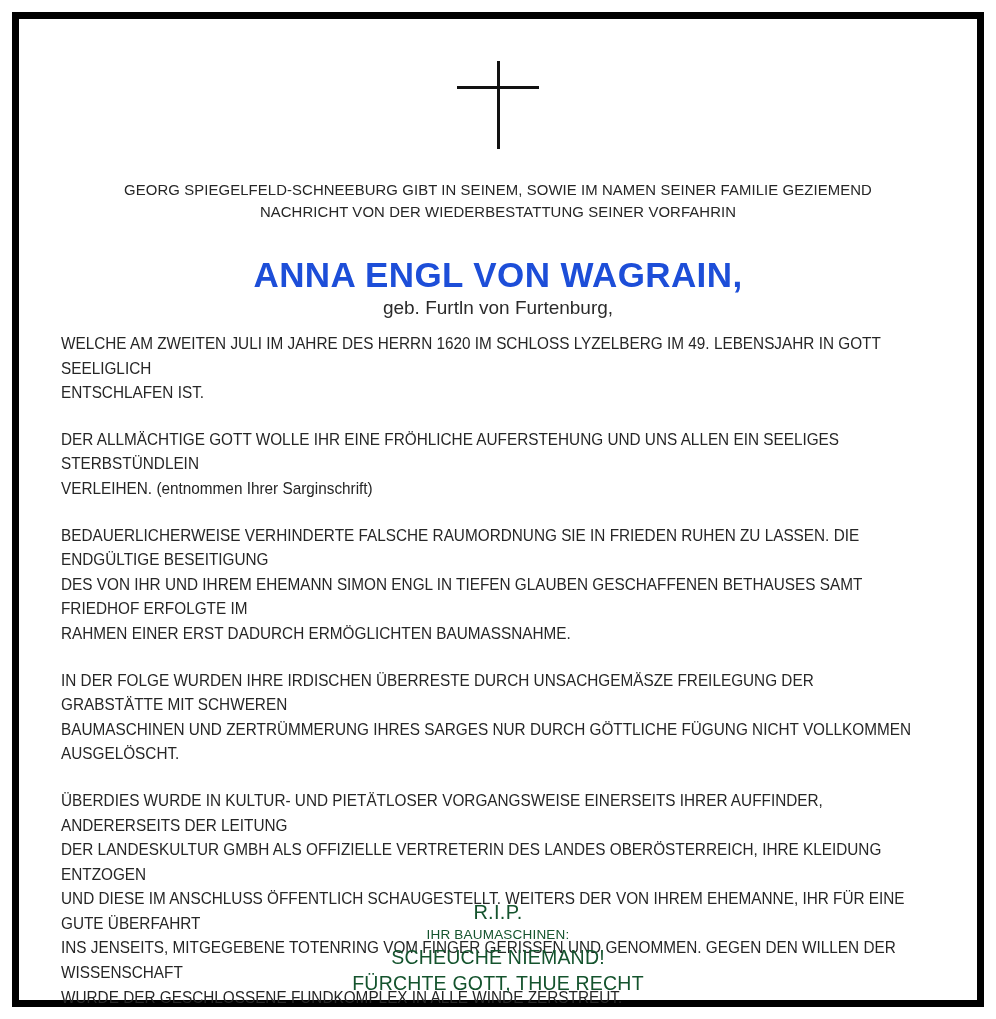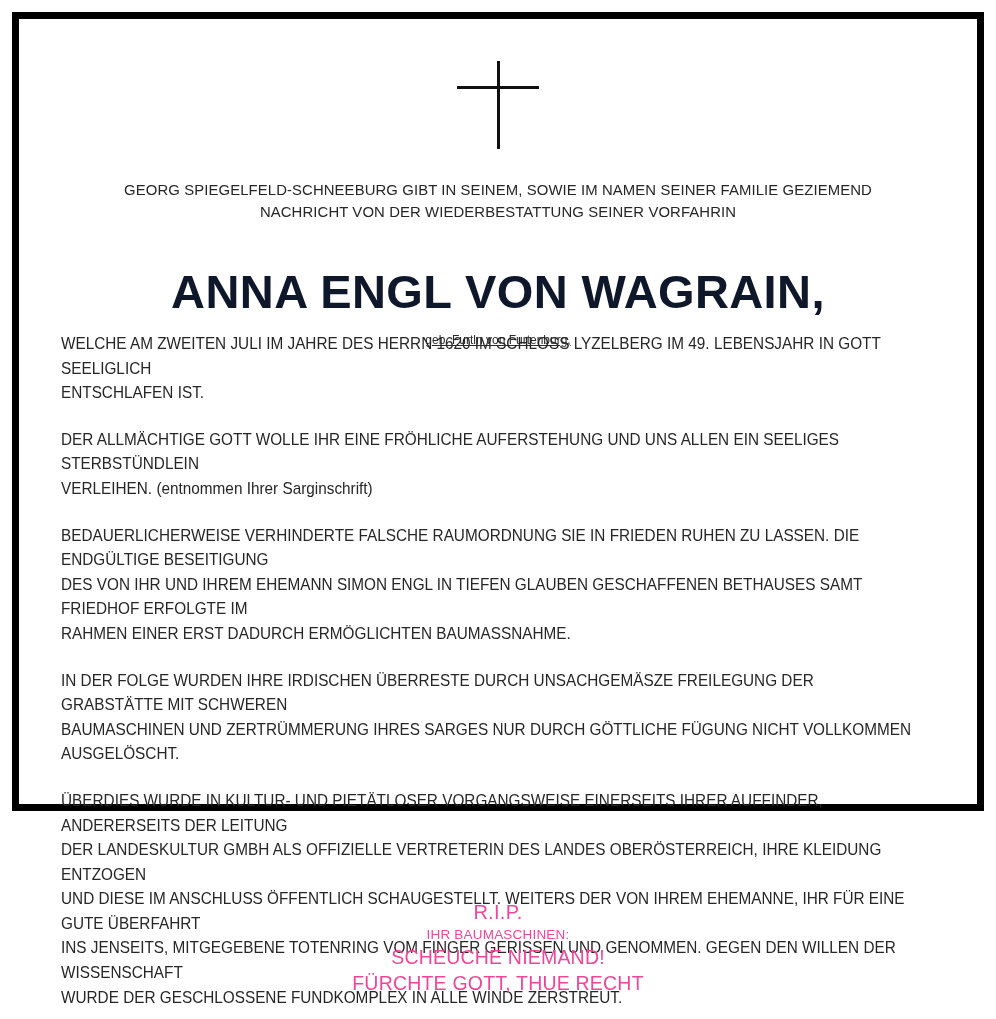--- a/index.html
+++ b/index.html
@@ -14,21 +14,21 @@
     color: #1a1a1a;
     overflow: hidden;
   }
 
   
   .notice-card {
     position: absolute;
     left: 12px;
     top: 12px;
     width: 972px;
-    height: 799px;
+    height: 995px;
     box-sizing: border-box;
     border: 7px solid #000000;
     background: #ffffff;
   }
   .notice-inner {
     position: relative;
     width: 100%;
     height: 100%;
     box-sizing: border-box;
     background: #ffffff;
@@ -79,33 +79,31 @@
 
   
   .name-block {
     position: absolute;
     left: 0;
     right: 0;
     top: 236px;
     text-align: center;
   }
   .name-main {
-    font-size: 47px;
+    font-size: 35px;
     font-weight: bold;
     line-height: 40px;
     letter-spacing: 0.4px;
-    color: #0f172a;
-    margin-top: 17px;
+    color: #1d4ed8;
   }
   .name-born {
-    margin-top: 16px;
-    font-size: 12px;
+    margin-top: 1px;
+    font-size: 19px;
     line-height: 24px;
     color: #2b2b2b;
-    text-decoration: underline;
   }
 
   
   .body-text {
     position: absolute;
     left: 42px;
     width: 916px;
     top: 312px;
     font-size: 16.4px;
     line-height: 24.6px;
@@ -121,21 +119,21 @@
     margin-bottom: 0;
   }
 
   
   .footer {
     position: absolute;
     left: 0;
     right: 0;
     top: 880px;
     text-align: center;
-    color: #ec4899;
+    color: #14532d;
   }
   .rip {
     font-size: 20px;
     line-height: 26px;
     letter-spacing: 0.3px;
   }
   .wappen-label {
     font-size: 13.5px;
     line-height: 19px;
     letter-spacing: 0.2px;

